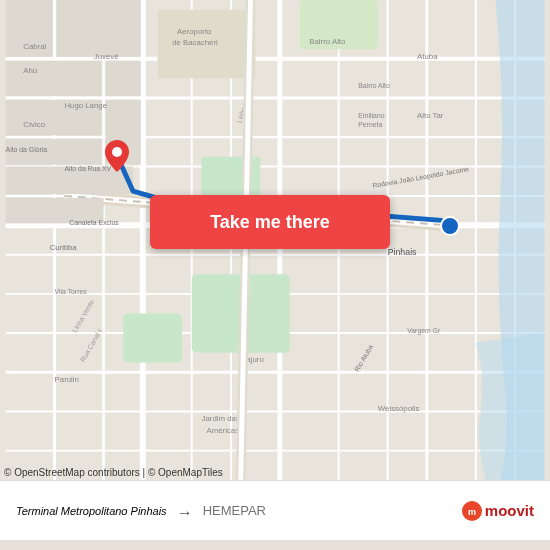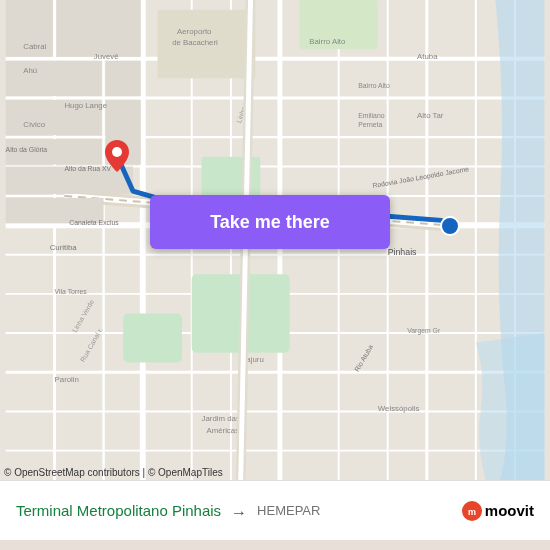--- a/index.html
+++ b/index.html
@@ -27,21 +27,21 @@
       top: 0; left: 0;
     }
 
     
     #take-me-there-btn {
       position: absolute;
       top: 195px;
       left: 150px;
       width: 240px;
       height: 54px;
-      background-color: #8b5cf6;
+      background-color: #ef4444;
       color: white;
       border: none;
       border-radius: 6px;
       font-size: 18px;
       font-weight: bold;
       cursor: pointer;
       display: flex;
       align-items: center;
       justify-content: center;
       box-shadow: 0 2px 8px rgba(0,0,0,0.3);
@@ -79,23 +79,24 @@
       width: 550px;
       height: 60px;
       background: white;
       display: flex;
       align-items: center;
       padding: 0 16px;
       border-top: 1px solid #ddd;
     }
 
     #route-from {
-      font-size: 15px;
-      color: #15803d;
+      font-size: 11px;
+      color: #000000;
       font-weight: 500;
+      font-style: italic;
     }
 
     #arrow-icon {
       margin: 0 10px;
       color: #555;
       font-size: 16px;
     }
 
     #route-to {
       font-size: 13px;
@@ -106,21 +107,21 @@
     #moovit-logo {
       margin-left: auto;
       display: flex;
       align-items: center;
       gap: 2px;
     }
 
     #moovit-text {
       font-size: 15px;
       font-weight: bold;
-      color: #000000;
+      color: #b91c1c;
     }
   </style>
 </head>
 <body>
 
 <div id="map-container">
 
   <svg id="map-svg" viewBox="0 0 550 490" xmlns="http://www.w3.org/2000/svg">
 
     <rect width="550" height="490" fill="#e8e4dc"></rect>

